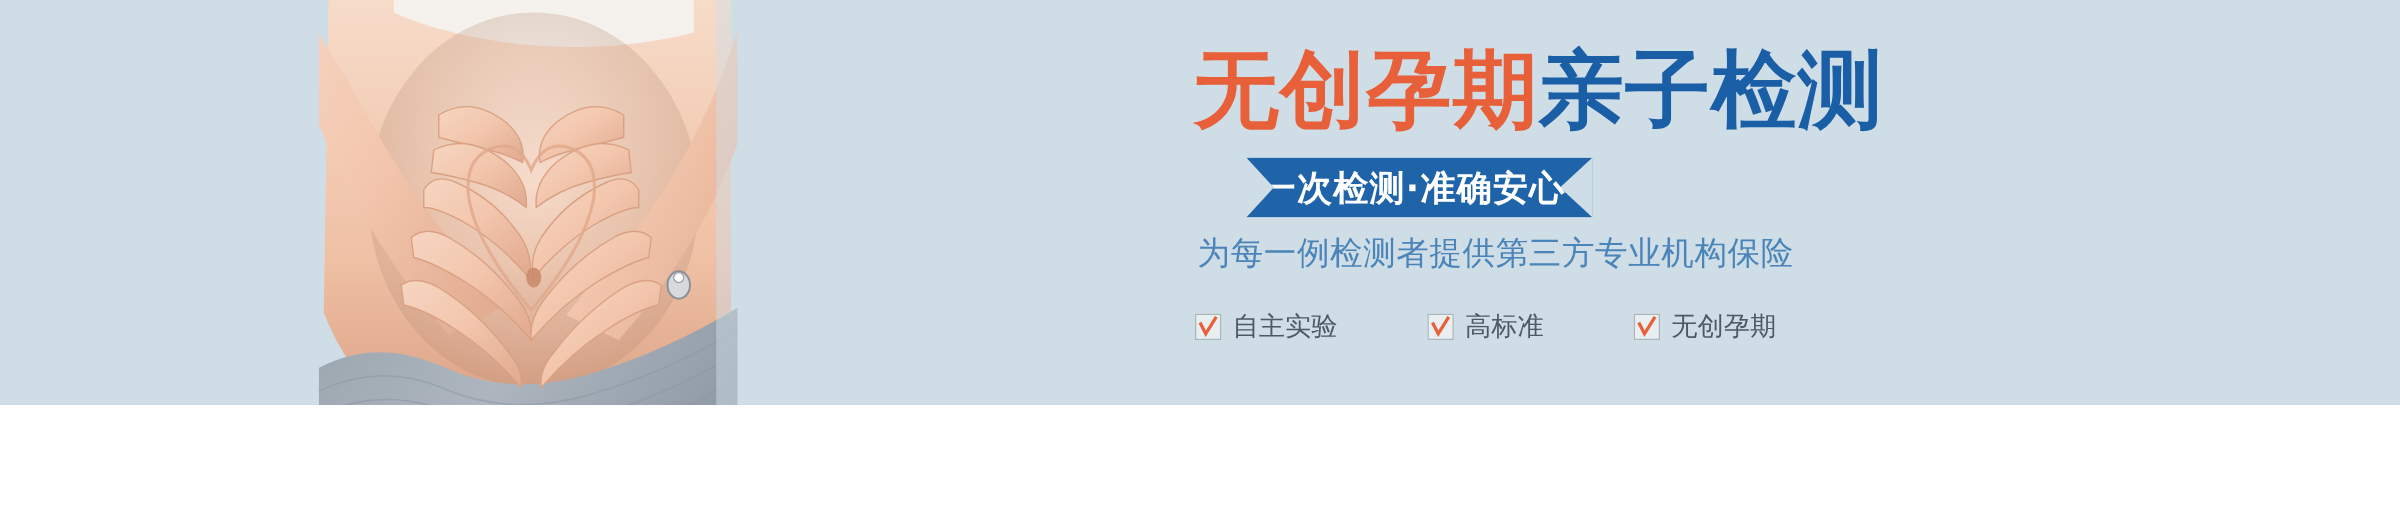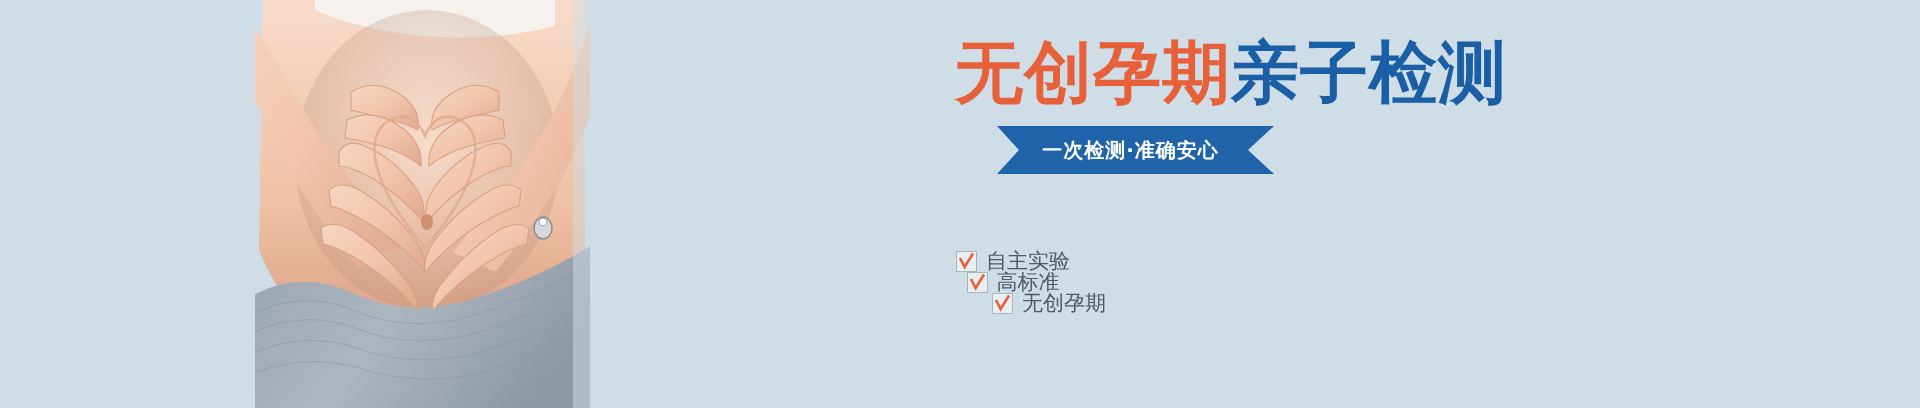--- a/index.html
+++ b/index.html
@@ -9,21 +9,21 @@
   body {
     width: 1920px;
     height: 408px;
     overflow: hidden;
     font-family: "Liberation Sans", "DejaVu Sans", sans-serif;
   }
 
   .banner {
     position: relative;
     width: 1920px;
-    height: 408px;
+    height: 324px;
     background: #cfdee6;
     overflow: hidden;
   }
 
   
   .photo {
     position: absolute;
     left: 255px;
     top: 0;
     width: 335px;
@@ -81,21 +81,21 @@
     width: 26px;
     height: 48px;
     background: #cfdee6;
     -webkit-clip-path: polygon(100% 0, 100% 100%, 0 50%);
     clip-path: polygon(100% 0, 100% 100%, 0 50%);
   }
   .ribbon-text {
     position: relative;
     z-index: 2;
     color: #ffffff;
-    font-size: 20px;
+    font-size: 28px;
     line-height: 27px;
     font-weight: bold;
     letter-spacing: 1px;
     white-space: nowrap;
     margin-right: 10px;
     font-family: "DejaVu Sans", "Liberation Sans", sans-serif;
   }
 
   
   .subhead {
@@ -110,21 +110,20 @@
     font-family: "DejaVu Sans", "Liberation Sans", sans-serif;
   }
 
   
   .features {
     position: absolute;
     left: 196px;
     top: 251px;
     display: flex;
     align-items: center;
-    flex-direction: column;
   }
   .feature {
     display: flex;
     align-items: center;
     margin-right: 72px;
   }
   .feature:last-child { margin-right: 0; }
 
   .check-box {
     position: relative;
@@ -242,20 +241,21 @@
 
     <div class="headline">
       <span class="part-orange">无创孕期</span><span class="part-blue">亲子检测</span>
     </div>
 
     <div class="ribbon">
       <span class="ribbon-text">一次检测·准确安心</span>
       <span class="ribbon-notch-right"></span>
     </div>
 
+    <div class="subhead">为每一例检测者提供第三方专业机构保险</div>
 
     <div class="features">
 
       <div class="feature">
         <span class="check-box">
           <svg viewBox="0 0 17 18">
             <path d="M2 6 L6.6 15 L15 1.5" fill="none" stroke="#e8603a" stroke-width="2.6" stroke-linecap="butt" stroke-linejoin="miter"></path>
           </svg>
         </span>
         <span class="feature-label">自主实验</span>

